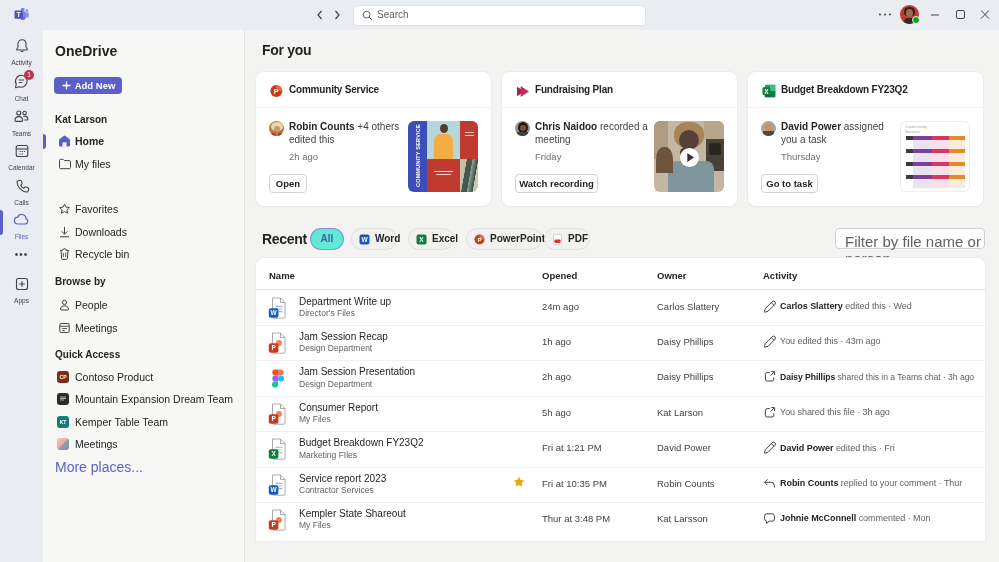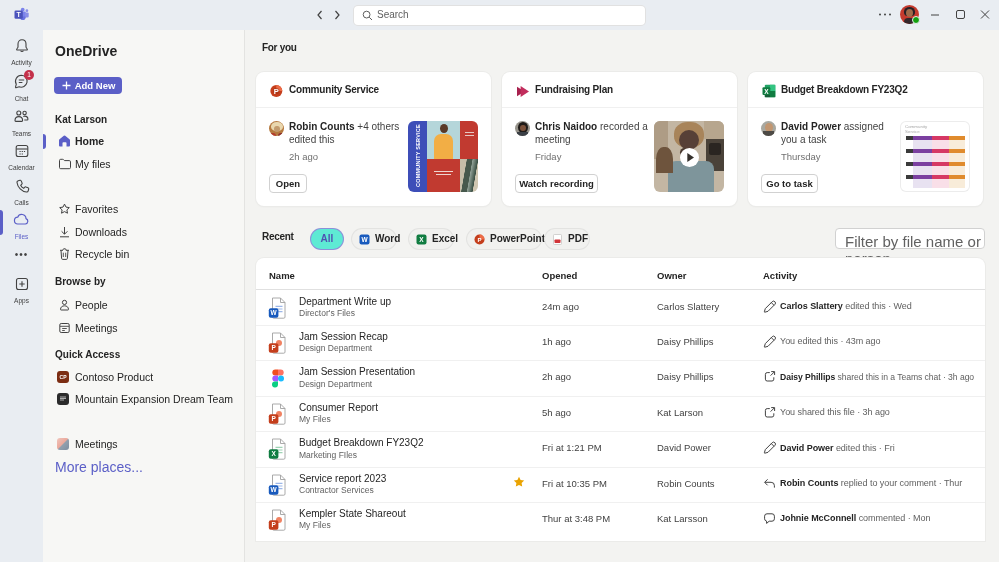--- a/index.html
+++ b/index.html
@@ -26,21 +26,21 @@
 #sidebar h1 { font-size:14px; color:#232323; position:absolute; left:12px; top:13px; font-weight:bold; }
 #addnew { position:absolute; left:11px; top:47px; width:68px; height:17px; background:#5b5fc7; border-radius:4px; color:#fff; font-size:9.5px; text-align:center; line-height:17px; font-weight:bold; }
 .sideitem { position:absolute; left:0; width:202px; height:22px; font-size:10.5px; color:#242424; }
 .sideitem .ic { position:absolute; left:15px; top:50%; transform:translateY(-50%); width:13px; height:13px; }
 .sideitem .tx { position:absolute; left:32px; top:50%; transform:translateY(-50%); }
 .sidehead { position:absolute; left:12px; font-size:10px; font-weight:bold; color:#242424; }
 .qicon { position:absolute; left:14px; top:50%; transform:translateY(-50%); width:12px; height:12px; border-radius:3px; color:#fff; font-size:5px; font-weight:bold; text-align:center; line-height:12px; }
 
 
 #main { position:absolute; left:246px; top:30px; width:753px; height:532px; background:#f3f3f1; }
-.secttitle { position:absolute; font-size:10px; font-weight:bold; letter-spacing:-0.3px; color:#242424; }
+.secttitle { position:absolute; font-size:14px; font-weight:bold; letter-spacing:-0.3px; color:#242424; }
 .card { position:absolute; top:42px; width:235px; height:134px; background:#fff; border-radius:8px; box-shadow:0 0 0 1px #ebebe9, 0 1px 2px rgba(0,0,0,0.05); }
 .card .hdr { position:absolute; left:0; top:0; width:100%; height:36px; border-bottom:1px solid #f0f0f0; }
 .card .hico { position:absolute; left:14px; top:12px; width:14px; height:14px; }
 .card .htit { position:absolute; left:33px; top:11.5px; font-size:10px; letter-spacing:-0.2px; font-weight:bold; color:#242424; }
 .card .avatar { position:absolute; left:13px; top:49px; width:15px; height:15px; border-radius:50%; overflow:hidden; }
 .card .btxt { position:absolute; left:33px; top:48px; width:122px; font-size:10px; line-height:13px; color:#424242; }
 .card .btxt b { color:#242424; }
 .card .ago { position:absolute; left:33px; font-size:9.5px; color:#707070; }
 .card .cbtn { position:absolute; left:13px; top:102px; height:19px; background:#fff; border:1px solid #d1d1d1; border-radius:4px; font-size:9.5px; font-weight:bold; color:#242424; text-align:center; }
 .card .thumb { position:absolute; left:152px; top:49px; width:70px; height:71px; border-radius:6px; overflow:hidden; }
@@ -234,20 +234,24 @@
   <div class="sidehead" style="top:319px">Quick Access</div>
   <div class="sideitem" style="top:335.5px">
     <div class="qicon" style="background:#7c2d12">CP</div>
     <span class="tx">Contoso Product</span>
   </div>
   <div class="sideitem" style="top:358px">
     <div class="qicon" style="background:#2b2b2b"><svg width="8" height="8" viewBox="0 0 8 8" style="margin-top:2px">
           <path d="M1 2 h6 M1 3.5 h6 M1 5 h4" stroke="#cfcfcf" stroke-width="0.8"></path>
         </svg></div>
     <span class="tx">Mountain Expansion Dream Team</span>
+  </div>
+  <div class="sideitem" style="top:380.5px">
+    <div class="qicon" style="background:#147c76">KT</div>
+    <span class="tx">Kemper Table Team</span>
   </div>
   <div class="sideitem" style="top:403px">
     <div class="qicon" style="background:linear-gradient(135deg,#f0c5bc 0%,#eba89b 48%,#92a0ae 52%,#7d8da0 100%)"></div>
     <span class="tx">Meetings</span>
   </div>
   <div class="abs" style="left:12px;top:429px;font-size:14px;color:#5b5fc7">More places...</div>
 </div>
 
 <div id="main">
   <div class="secttitle" style="left:16px;top:12px">For you</div>

